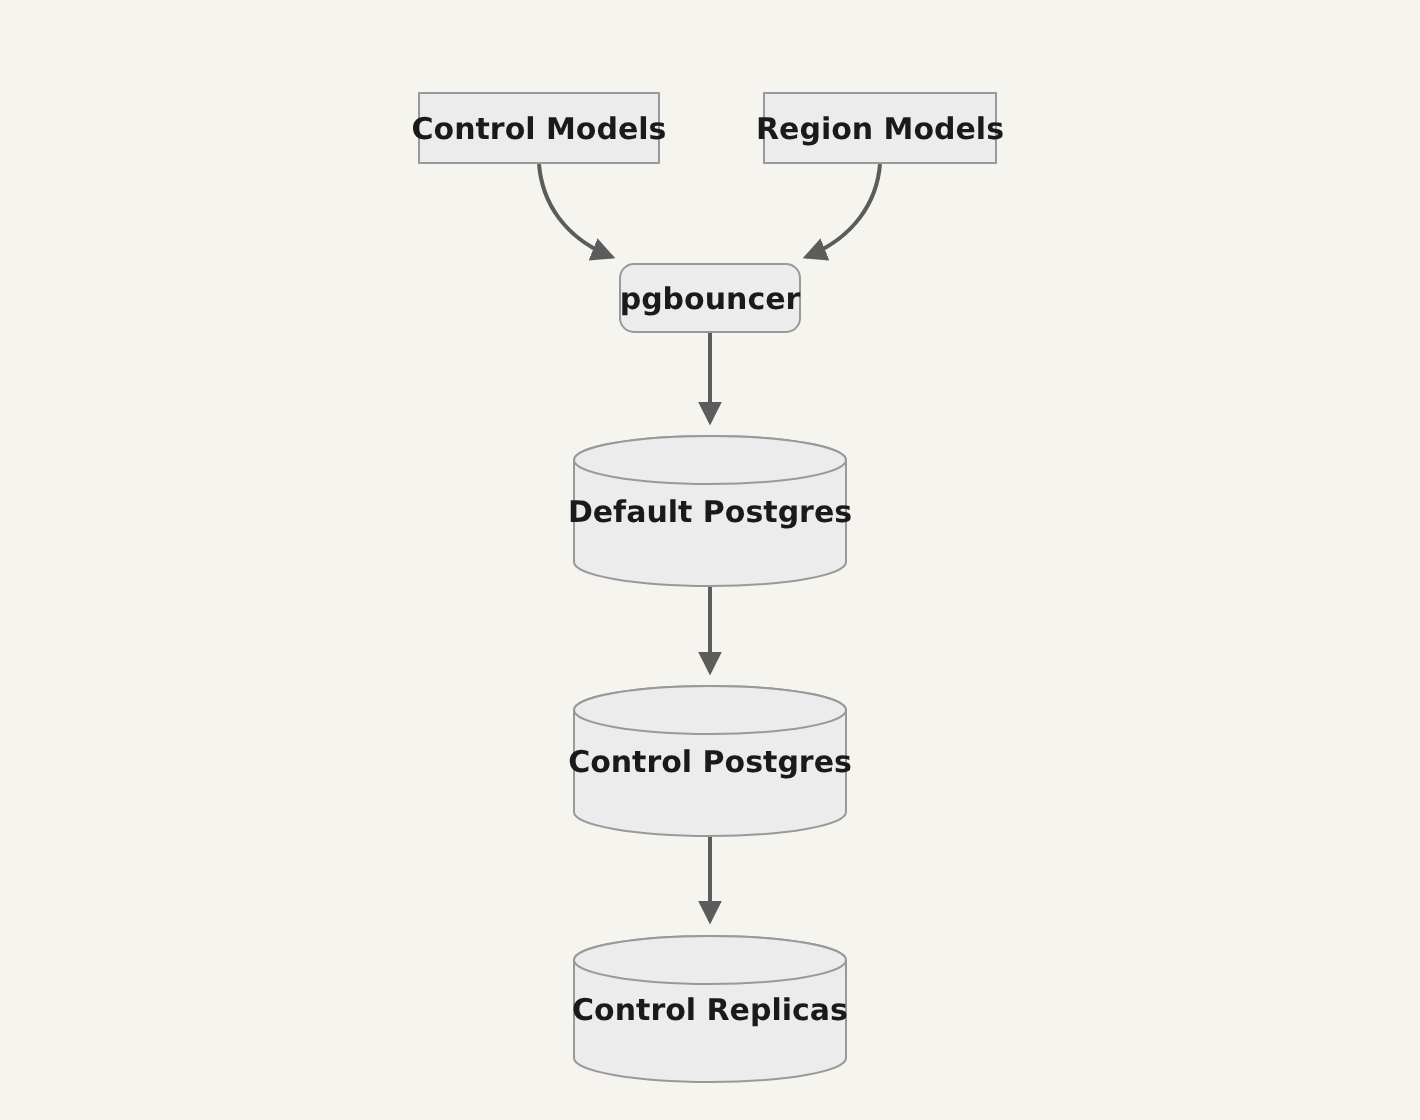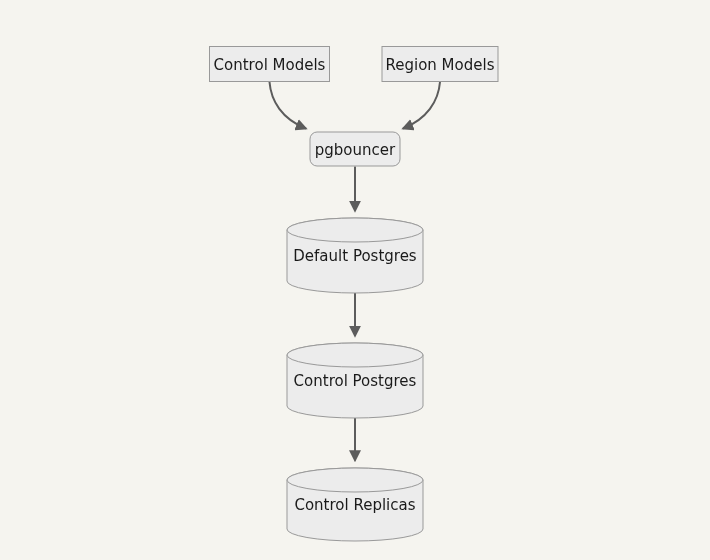--- a/index.html
+++ b/index.html
@@ -7,20 +7,21 @@
     padding: 0;
     width: 710px;
     height: 560px;
     background: #f5f4ef;
     overflow: hidden;
     font-family: "DejaVu Sans", "Liberation Sans", sans-serif;
   }
   .diagram-wrap {
     width: 710px;
     height: 560px;
+    font-weight: bold;
   }
   svg { display: block; }
   .node-shape {
     fill: #ececec;
     stroke: #999999;
     stroke-width: 1;
   }
   .node-label {
     fill: #1a1a1a;
     font-size: 15px;

